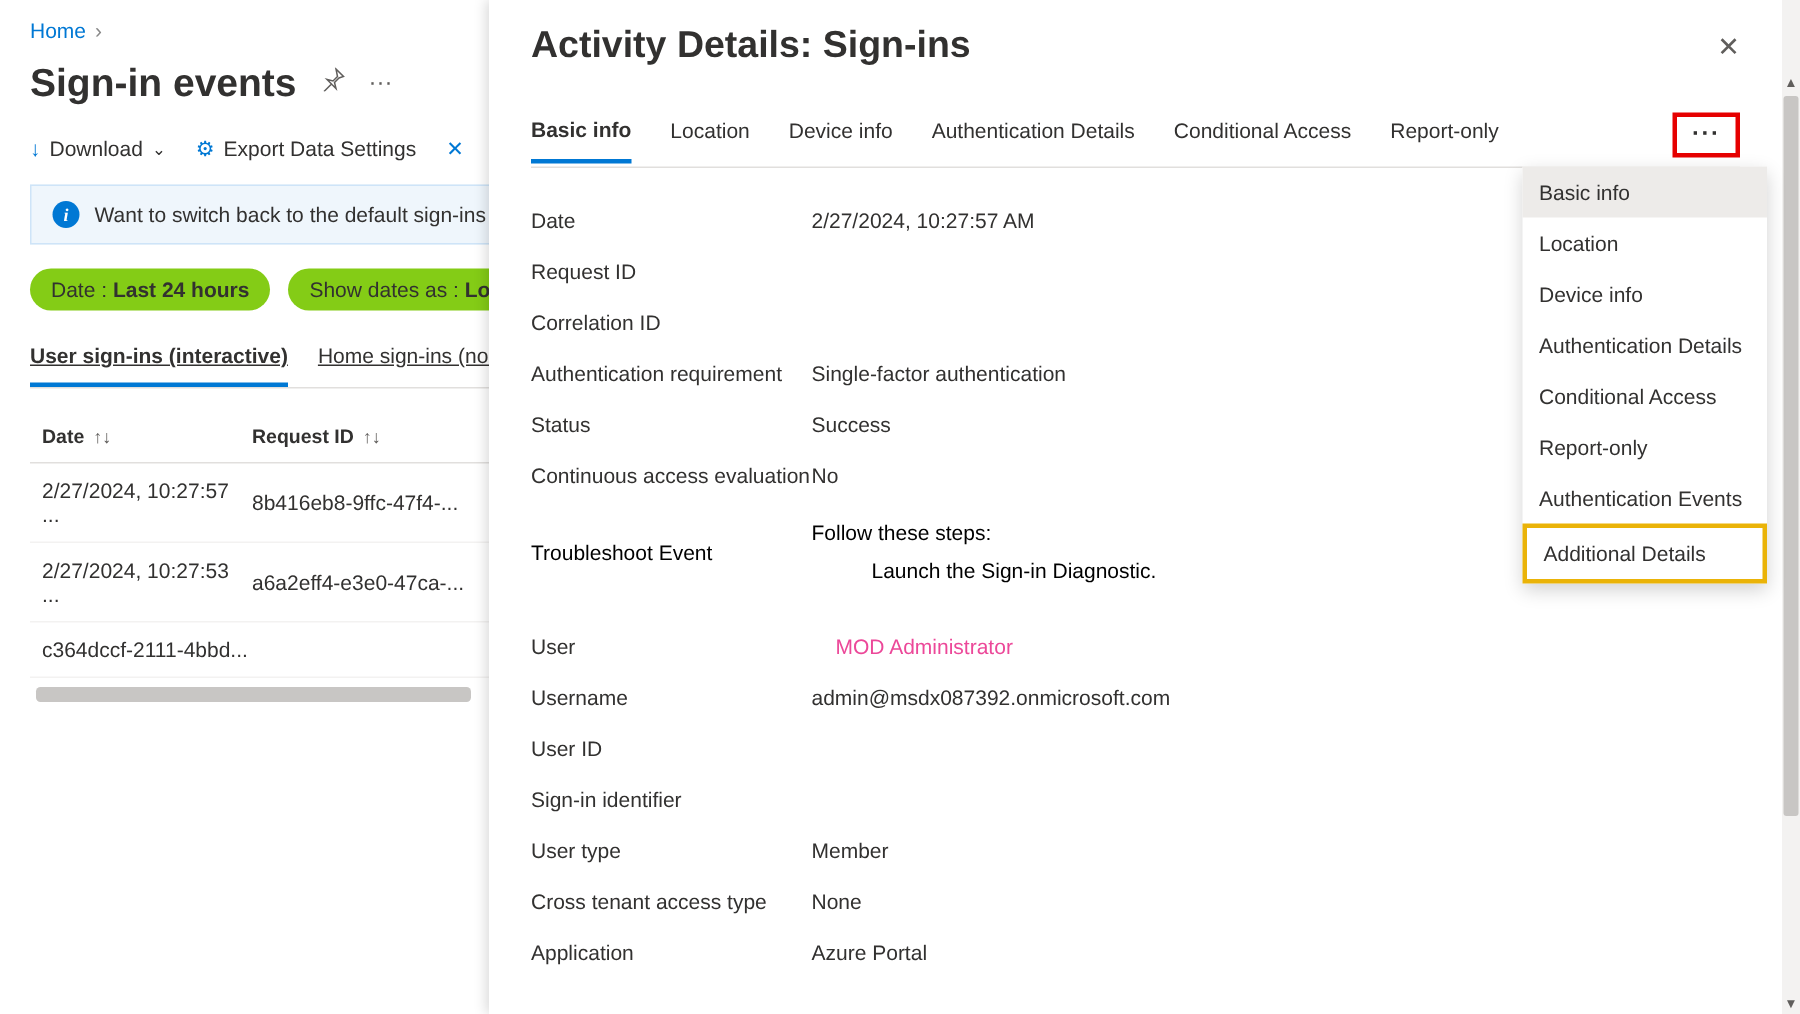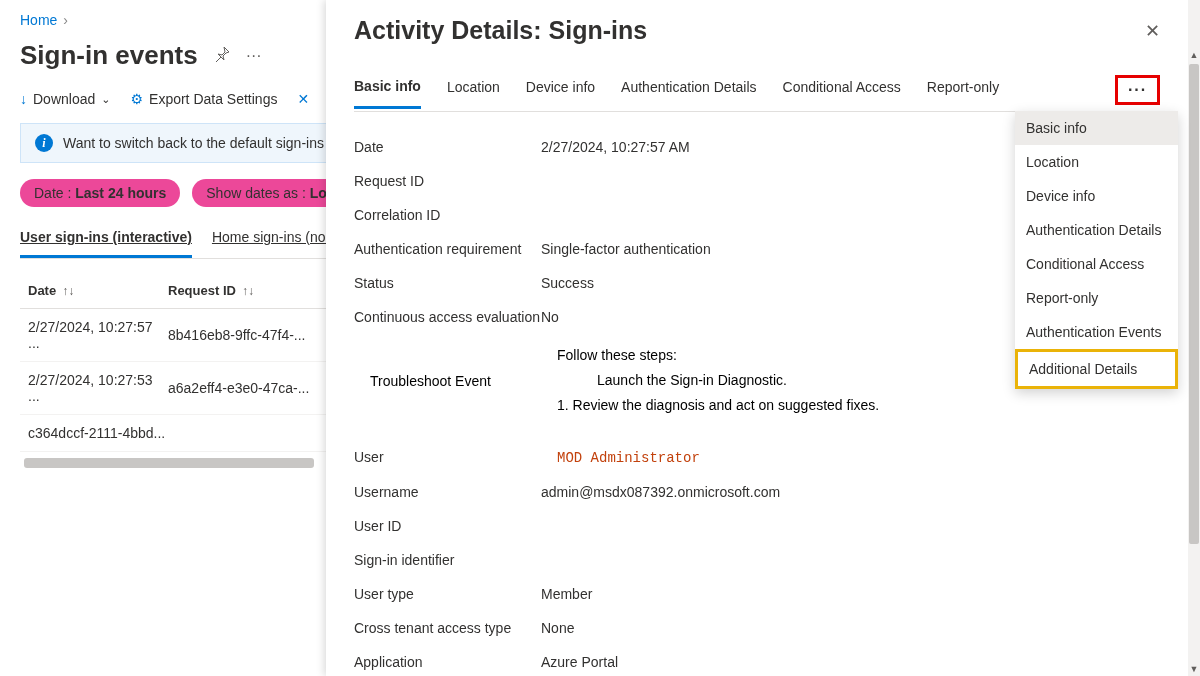--- a/index.html
+++ b/index.html
@@ -88,21 +88,21 @@
       font-weight: bold;
       font-style: italic;
       font-family: Georgia, serif;
     }
     .filter-pills {
       display: flex;
       gap: 12px;
       margin-bottom: 14px;
     }
     .pill {
-      background: #ec4899;
+      background: #84cc16;
       border-radius: 20px;
       padding: 6px 14px;
       font-size: 14px;
       color: #323130;
     }
     .pill .lbl {
       color: #323130;
     }
     .pill .bold {
       font-weight: 600;
@@ -214,35 +214,33 @@
       color: #323130;
     }
     .dlabel {
       width: 187px;
       flex-shrink: 0;
     }
     .dvalue {
       flex: 1;
     }
     .dvalue .link {
-      color: #c2410c;
+      color: #ec4899;
       cursor: pointer;
-      font-family: Liberation Mono, monospace;
     }
     .trouble-block {
       display: flex;
       padding: 9px 0;
       font-size: 14px;
     }
     .trouble-label {
       width: 187px;
       flex-shrink: 0;
       display: flex;
       align-items: center;
-      margin-left: 16px;
     }
     .trouble-content {
       flex: 1;
       line-height: 1.8;
     }
     .dropdown-menu {
       position: absolute;
       top: 111px;
       right: 22px;
       width: 163px;
@@ -410,21 +408,20 @@
       <div class="drow">
           <div class="dlabel">Continuous access evaluation</div>
           <div class="dvalue">No</div>
         </div>
 
       <div class="trouble-block">
         <div class="trouble-label">Troubleshoot Event</div>
         <div class="trouble-content">
           <div>Follow these steps:</div>
           <div style="padding-left:40px;"><span class="link">Launch the Sign-in Diagnostic.</span></div>
-          <div>1. Review the diagnosis and act on suggested fixes.</div>
         </div>
       </div>
 
       <div class="drow" style="margin-top:12px;gap:16px;">
           <div class="dlabel">User</div>
           <div class="dvalue"><span class="link">MOD Administrator</span></div>
         </div>
       <div class="drow">
           <div class="dlabel">Username</div>
           <div class="dvalue">admin@msdx087392.onmicrosoft.com</div>

